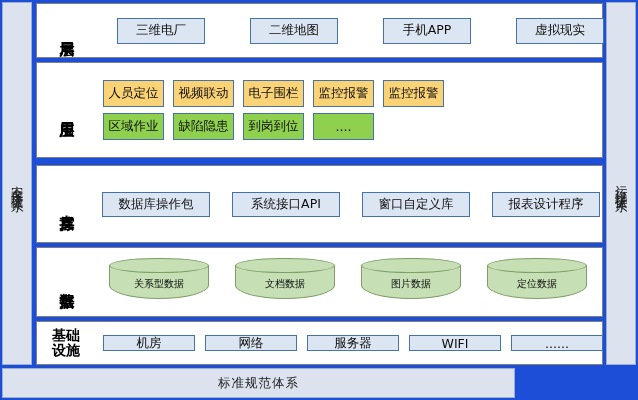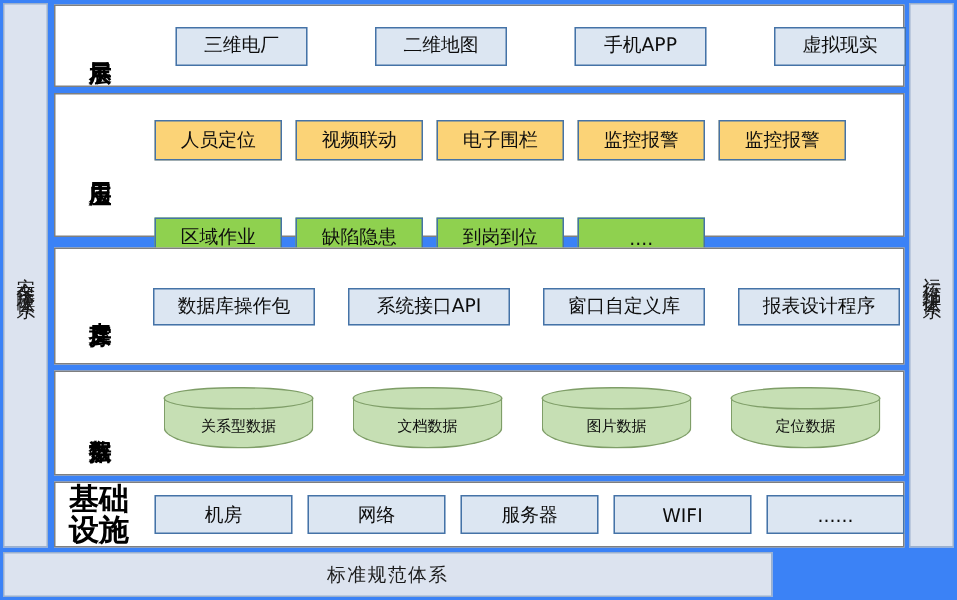--- a/index.html
+++ b/index.html
@@ -7,21 +7,21 @@
     padding: 0;
     background: #ffffff;
   }
   body {
     font-family: "DejaVu Sans", "Liberation Sans", sans-serif;
   }
   #canvas {
     position: relative;
     width: 638px;
     height: 400px;
-    background: #3b82f6;
+    background: #1d4ed8;
     overflow: hidden;
   }
 
   
   .side-bar {
     position: absolute;
     background: #dce3ef;
     border: 1px solid #9bb0cd;
     box-sizing: border-box;
     display: flex;
@@ -134,21 +134,21 @@
   }
 
   
   #layer-presentation { top: 3px; height: 55px; }
   #layer-presentation .node { width: 88px; height: 26px; }
   #layer-presentation .row { gap: 45px; padding-left: 22px; }
 
   
   #layer-application { top: 62px; height: 96px; }
   #layer-application .row { gap: 9px; padding-left: 8px; }
-  #layer-application .node { width: 85px; height: 27px; margin-top: 32px; }
+  #layer-application .node { width: 61px; height: 27px; }
 
   
   #layer-support { top: 165px; height: 78px; }
   #layer-support .row { gap: 22px; padding-left: 7px; }
   #layer-support .node { width: 108px; height: 25px; }
 
   
   #layer-data { top: 247px; height: 70px; }
   #layer-data .row { gap: 26px; padding-left: 14px; }
   .cylinder {
@@ -188,22 +188,22 @@
     z-index: 2;
     font-size: 10px;
     color: #0d0d0d;
     white-space: nowrap;
     margin-top: 4px;
   }
 
   
   #layer-infra { top: 321px; height: 44px; }
   #layer-infra .row { gap: 10px; padding-left: 8px; }
-  #layer-infra .node { width: 92px; height: 26px; }
-  #layer-infra .layer-label.two-line { font-size: 20px; }
+  #layer-infra .node { width: 92px; height: 16px; }
+  #layer-infra .layer-label.two-line { font-size: 14px; }
 </style>
 </head>
 <body>
 
 <div id="canvas">
 
   <div id="left-bar" class="side-bar">
     <span class="side-bar-text">安全保障体系</span>
   </div>
 

